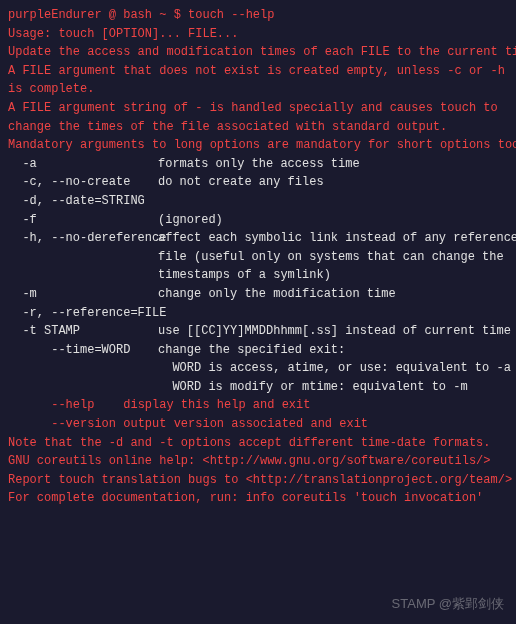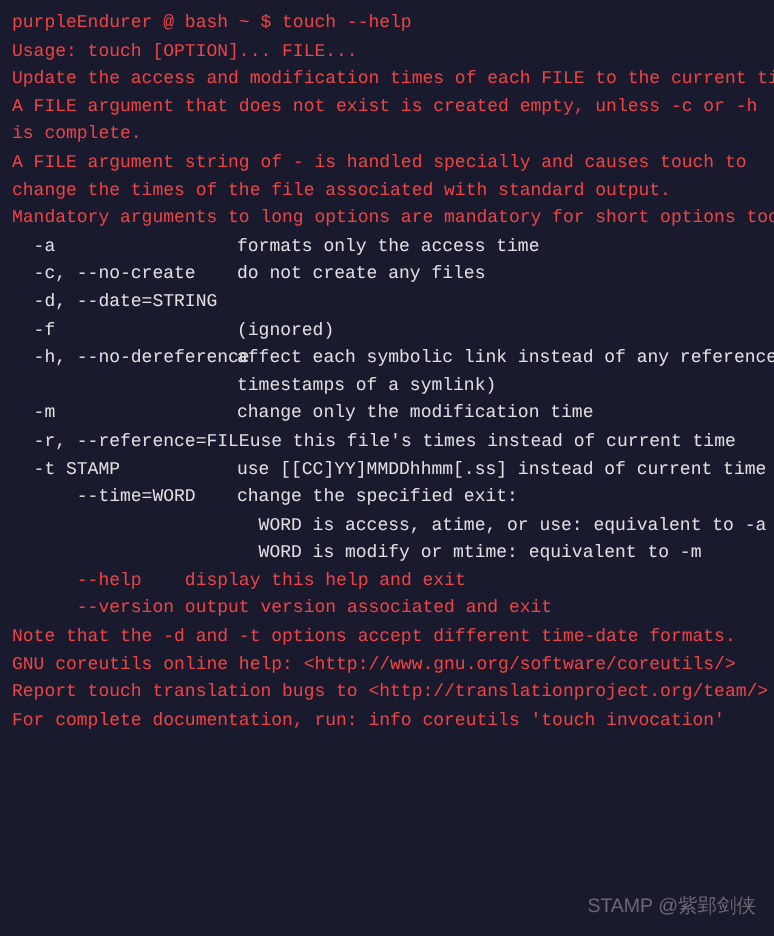--- a/index.html
+++ b/index.html
@@ -57,24 +57,24 @@
 <div class="terminal-line">A FILE argument string of - is handled specially and causes touch to</div>
 <div class="terminal-line">change the times of the file associated with standard output.</div>
 <div class="terminal-line"></div>
 <div class="terminal-line">Mandatory arguments to long options are mandatory for short options too.</div>
 
 <div class="option-row"><span class="opt-flag">  -a</span><span>formats only the access time</span></div>
 <div class="option-row"><span class="opt-flag">  -c, --no-create</span><span>do not create any files</span></div>
 <div class="option-row"><span class="opt-flag">  -d, --date=STRING</span></div>
 <div class="option-row"><span class="opt-flag">  -f</span><span>(ignored)</span></div>
 <div class="option-row"><span class="opt-flag">  -h, --no-dereference</span><span>affect each symbolic link instead of any referenced</span></div>
-<div class="option-row"><span class="opt-flag"></span></div>
+<div class="option-row"><span class="opt-flag"></span><span>file (useful only on systems that can change the</span></div>
 <div class="option-row"><span class="opt-flag"></span><span>timestamps of a symlink)</span></div>
 <div class="option-row"><span class="opt-flag">  -m</span><span>change only the modification time</span></div>
-<div class="option-row"><span class="opt-flag">  -r, --reference=FILE</span><span>use this file's times instead of current time</span></div>
+<div class="option-row"><span class="opt-flag">  -r, --reference=FILE</span></div>
 <div class="option-row"><span class="opt-flag">  -t STAMP</span><span>use [[CC]YY]MMDDhhmm[.ss] instead of current time</span></div>
 <div class="option-row"><span class="opt-flag">      --time=WORD</span><span>change the specified exit:</span></div>
 <div class="option-row"><span class="opt-flag"></span><span>  WORD is access, atime, or use: equivalent to -a</span></div>
 <div class="option-row"><span class="opt-flag"></span><span>  WORD is modify or mtime: equivalent to -m</span></div>
 <div class="terminal-line"><span>      --help</span>    <span>display this help and exit</span></div>
 <div class="terminal-line"><span>      --version</span> <span>output version associated and exit</span></div>
 
 <div class="terminal-line"></div>
 <div class="terminal-line">Note that the -d and -t options accept different time-date formats.</div>
 <div class="terminal-line"></div>

